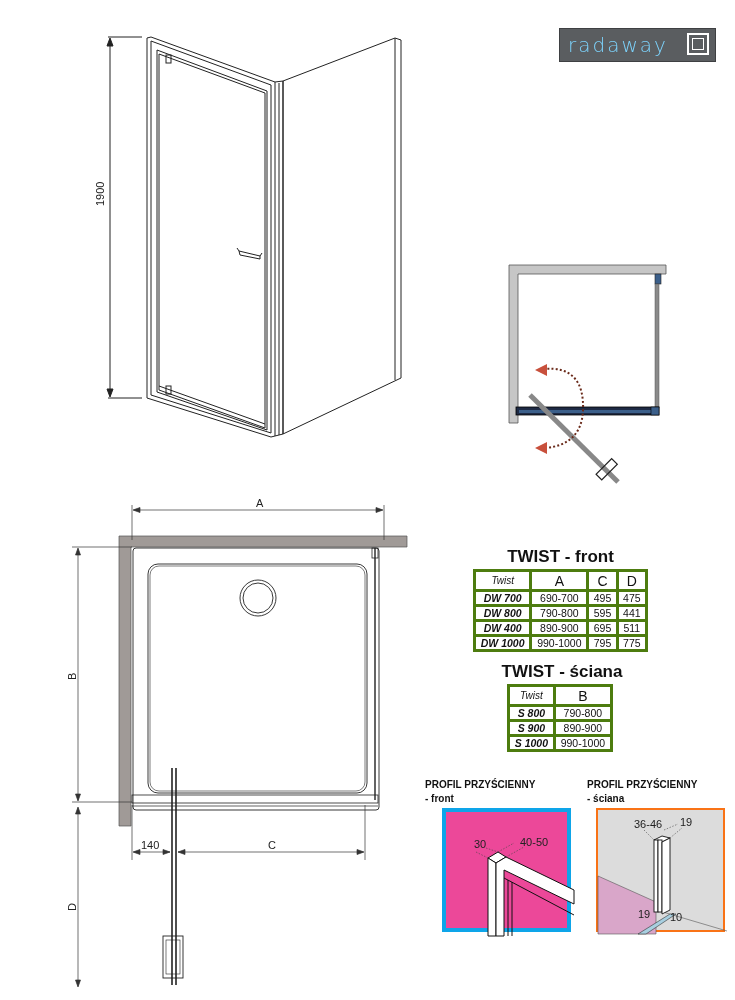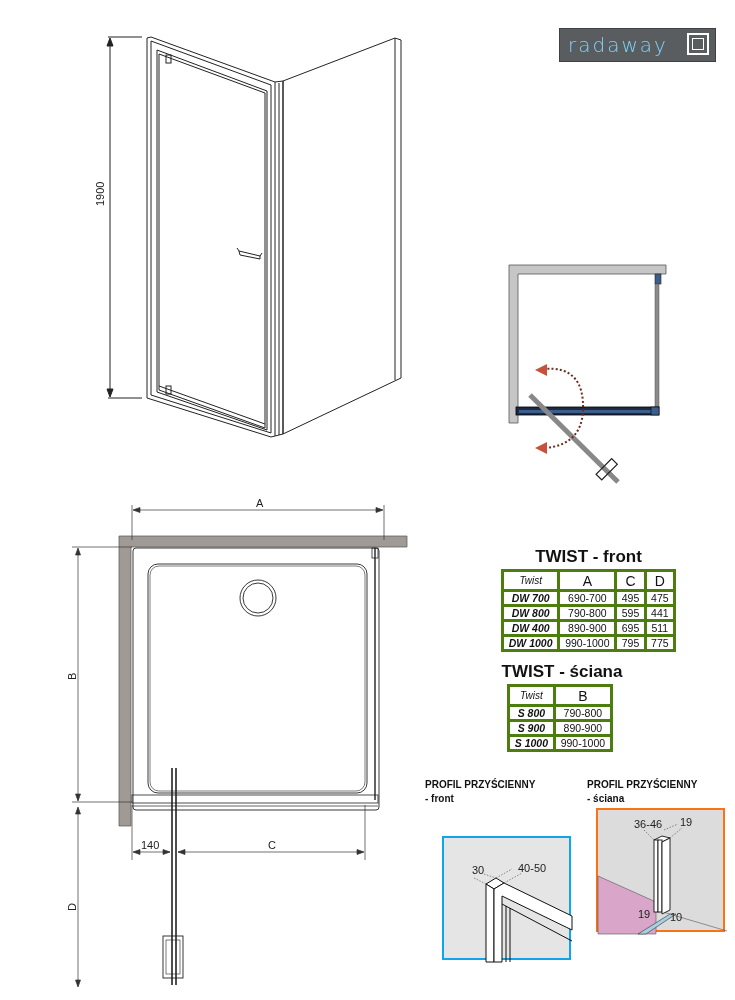--- a/index.html
+++ b/index.html
@@ -146,21 +146,21 @@
 
     <g stroke="#333" stroke-width="0.7" fill="#333">
       <line x1="78" y1="808" x2="78" y2="986"></line>
       <polygon points="78,807 75.5,814 80.5,814"></polygon>
       <polygon points="78,987 75.5,980 80.5,980"></polygon>
     </g>
     <text class="dim" transform="translate(76,911) rotate(-90)">D</text>
   </svg>
 </div>
 
-<div class="abs" style="left:473px;top:547px;width:175px;margin-left:28px;">
+<div class="abs" style="left:473px;top:547px;width:175px;">
   <div class="tbl-title">TWIST - front</div>
   <table class="spec" style="margin-top:2px;width:175px;">
     <tbody>
         <tr class="head">
       <td class="lbl">Twist</td>
       <td>A</td>
       <td>C</td>
       <td>D</td>
     </tr>
     <tr>
@@ -212,21 +212,21 @@
       <td>990-1000</td>
     </tr>
   </tbody>
     </table>
 </div>
 
 <div class="abs" style="left:425px;top:778px;width:150px;">
   <div class="prof-title">PROFIL PRZYŚCIENNY</div>
   <div class="prof-title">- front</div>
 </div>
-<div class="abs" style="left:442px;top:808px;width:129px;height:124px;background:#e5e5e5;border:2px solid #0ea5e9;box-sizing:border-box;margin-top:28px;">
+<div class="abs" style="left:442px;top:808px;width:129px;height:124px;background:#ec4899;border:4px solid #0ea5e9;box-sizing:border-box;">
   <svg width="129" height="124" viewBox="0 0 129 124">
     <g fill="#fff" stroke="#111" stroke-width="1">
       <polygon points="42,46 52,40 60,45 50,51"></polygon>
       <polygon points="42,46 50,51 50,124 42,124"></polygon>
       <polygon points="50,51 60,45 128,78 128,92 58,58 58,124 50,124"></polygon>
       <line x1="58" y1="66" x2="128" y2="103"></line>
       <line x1="62" y1="68" x2="62" y2="124"></line>
       <line x1="66" y1="70" x2="66" y2="124"></line>
     </g>
     <g fill="none" stroke="#444" stroke-width="0.6" stroke-dasharray="1.5,1.5">

